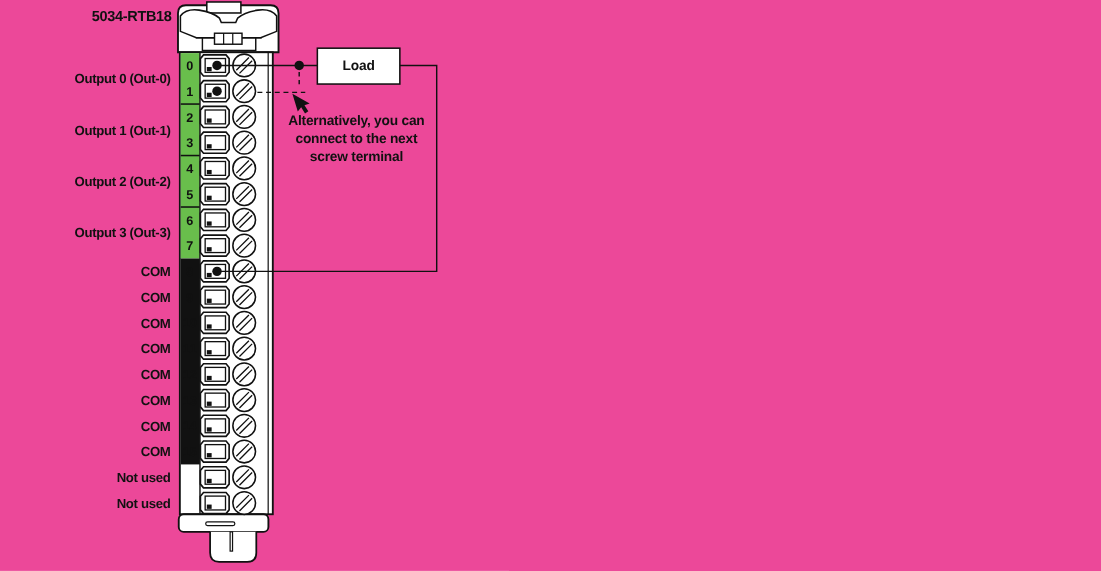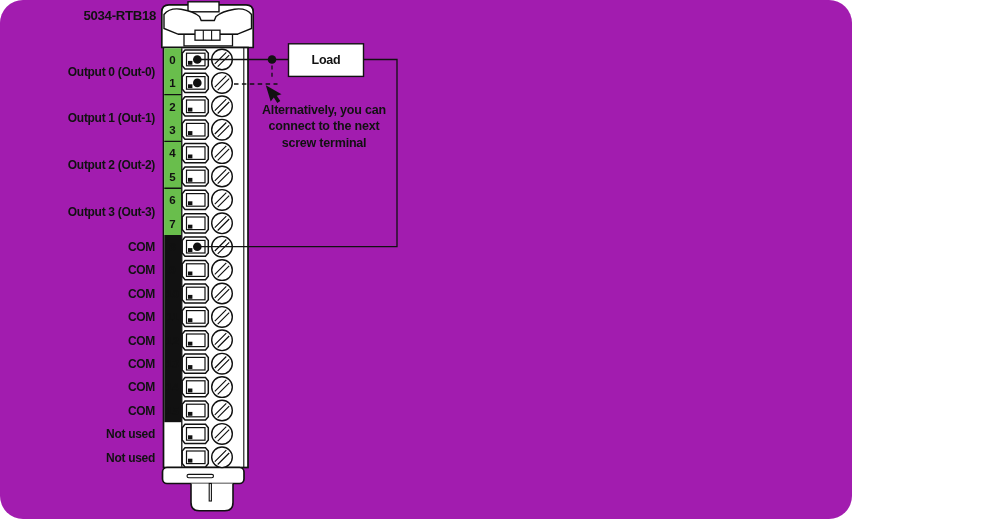--- a/index.html
+++ b/index.html
@@ -1,16 +1,16 @@
 <!DOCTYPE html>
 <html><head>
 <meta charset="utf-8">
 <style>
   html,body{margin:0;padding:0;background:#ffffff;}
-  .canvas{position:relative;width:852px;height:519px;background:#a21caf;overflow:hidden;border-radius:23px;}
+  .canvas{position:relative;width:1001px;height:519px;background:#ec4899;overflow:hidden;}
   svg text{font-family:"Liberation Sans",sans-serif;fill:#111111;}
   .t-label{font-size:12px;font-weight:700;letter-spacing:-0.3px;}
   .t-title{font-size:13.2px;font-weight:700;letter-spacing:-0.3px;}
   .t-num{font-size:11.5px;font-weight:700;}
   .t-note{font-size:12.5px;font-weight:700;letter-spacing:-0.2px;}
 </style>
 </head>
 <body>
 
 <div class="canvas">

